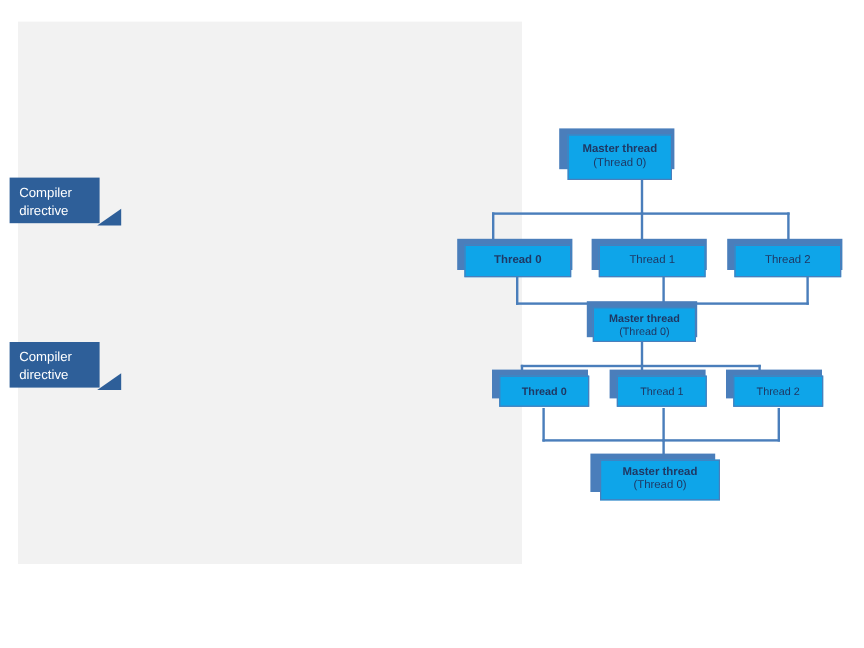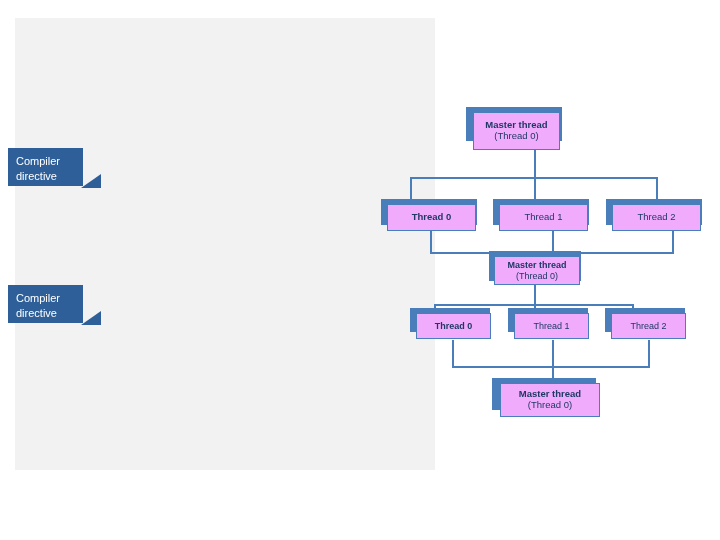--- a/index.html
+++ b/index.html
@@ -32,21 +32,21 @@
   .conn {
     position: absolute;
     background: #4a7ebb;
   }
 
   
   .box {
     position: absolute;
     box-sizing: border-box;
     border: 1px solid #4a7ebb;
-    background: #f0abfc;
+    background: #0ea5e9;
     color: #1f3864;
     display: flex;
     flex-direction: column;
     align-items: center;
     justify-content: center;
     line-height: 1.15;
     z-index: 5;
   }
   .box .l1 { display: block; }
   .box .l2 { display: block; }

